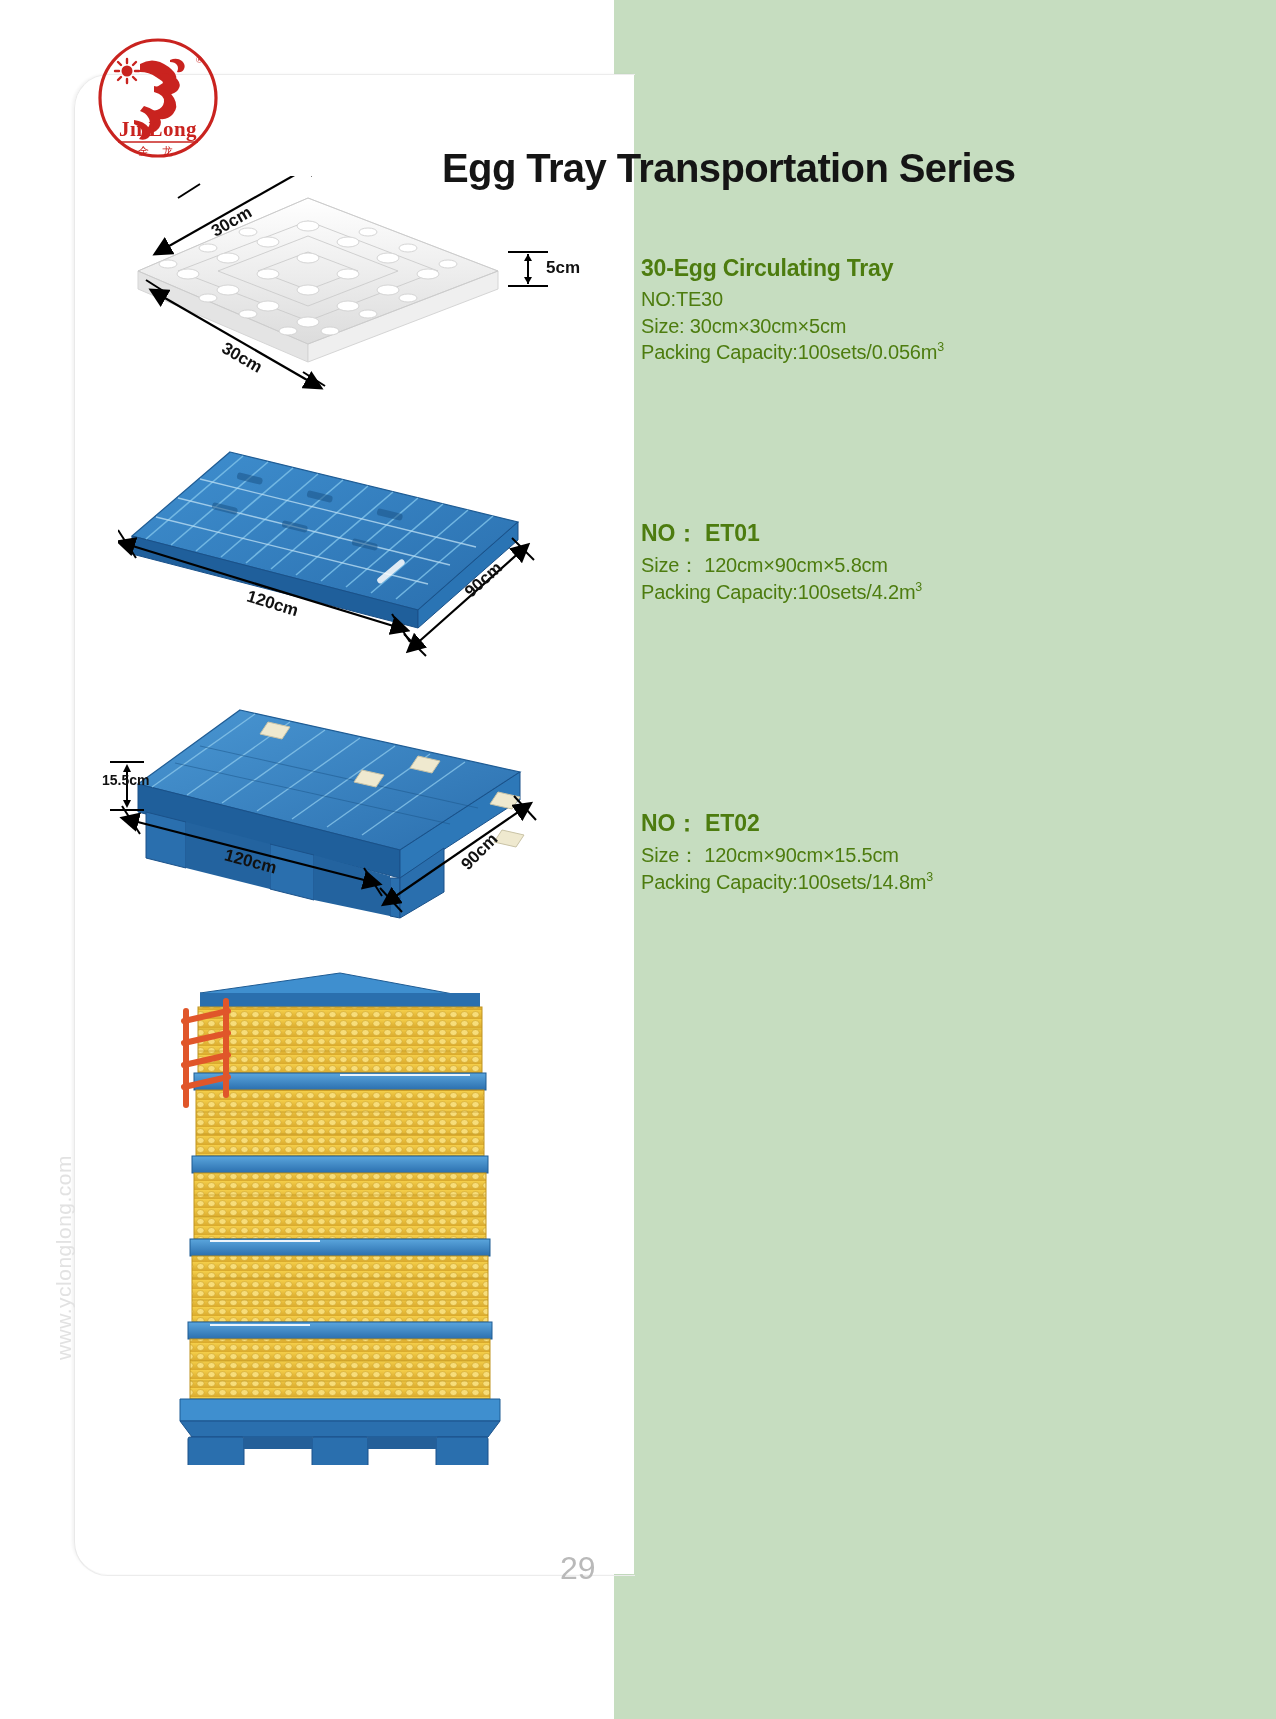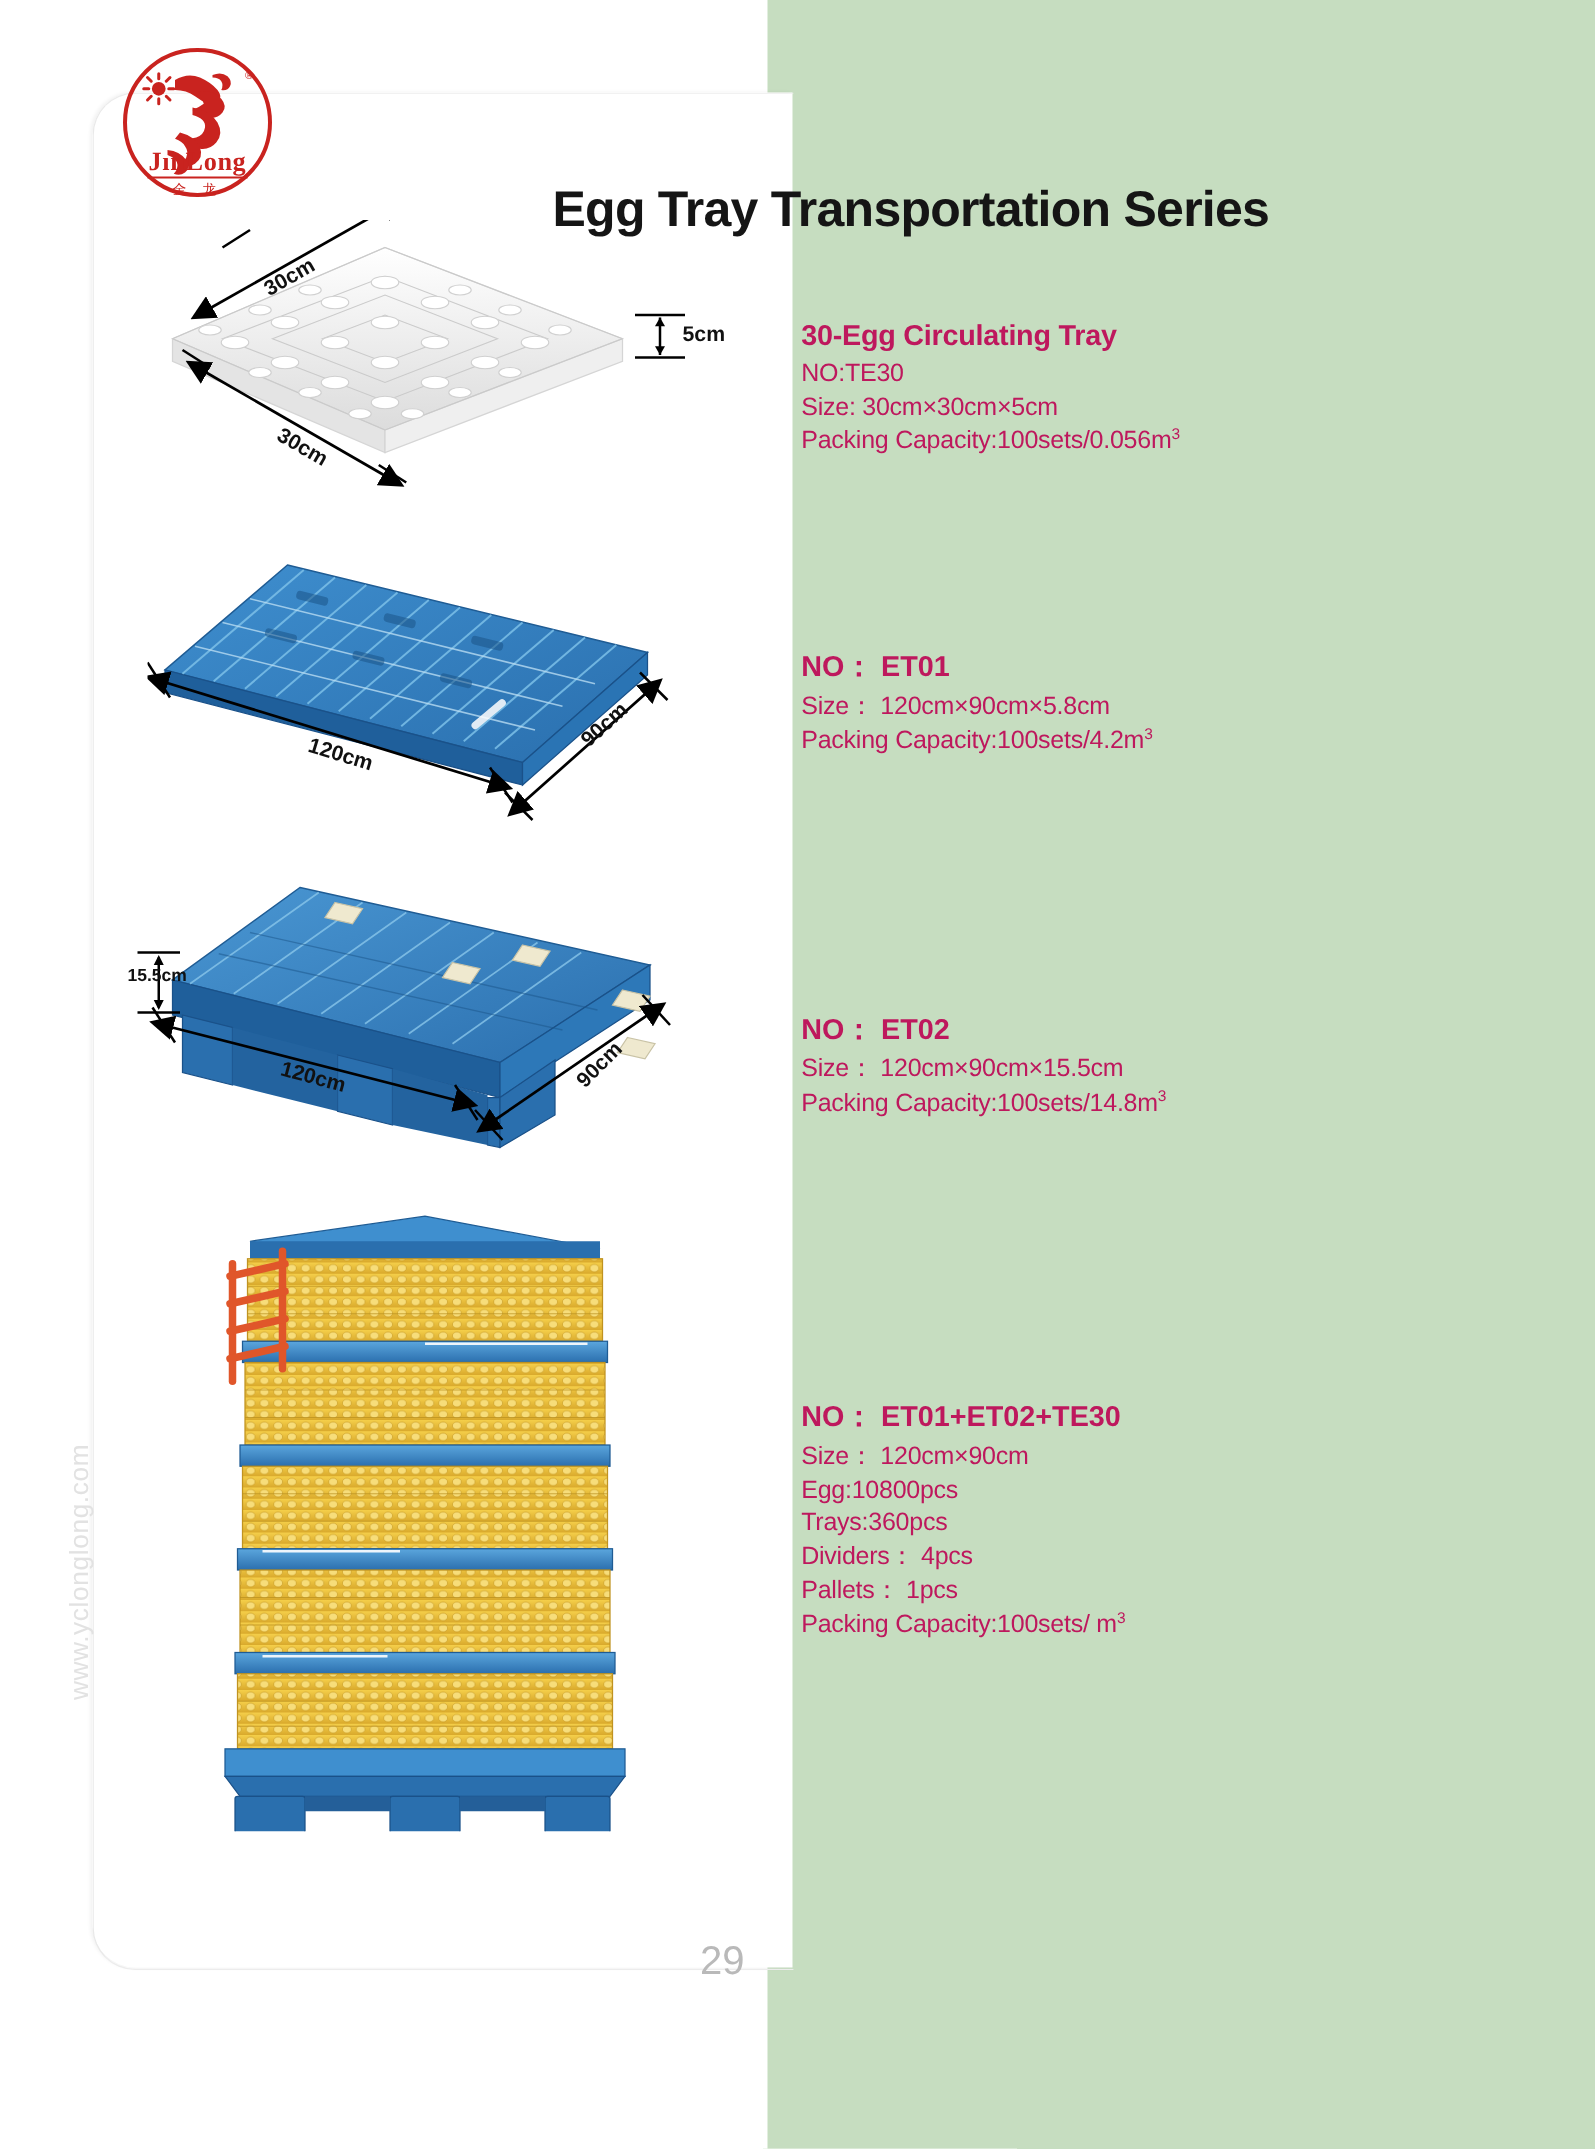--- a/index.html
+++ b/index.html
@@ -55,21 +55,21 @@
     color:#151515;
     letter-spacing:-0.6px;
     white-space:nowrap;
     margin-left:10px;
   }
 
   
   .spec{
     position:absolute;
     left:641px;
-    color:#be185d;
+    color:#4d7c0f;
     line-height:1.34;
   }
   .spec .heading{
     font-size:23px;font-weight:bold;letter-spacing:-0.2px;
     margin-bottom:2px;
   }
   .spec .line{
     font-size:20px;font-weight:normal;letter-spacing:-0.2px;
     white-space:nowrap;
   }
@@ -488,27 +488,18 @@
     <div class="line">Size：  120cm×90cm×5.8cm</div>
     <div class="line"><span>Packing Capacity:100sets/4.2m</span><sup>3</sup></div>
   </div>
 
   <div class="spec" id="spec-et02">
     <div class="no-line">NO： ET02</div>
     <div class="line">Size：  120cm×90cm×15.5cm</div>
     <div class="line"><span>Packing Capacity:100sets/14.8m</span><sup>3</sup></div>
   </div>
 
-  <div class="spec" id="spec-combo">
-    <div class="no-line">NO： ET01+ET02+TE30</div>
-    <div class="line">Size：  120cm×90cm</div>
-    <div class="line">Egg:10800pcs</div>
-    <div class="line">Trays:360pcs</div>
-    <div class="line">Dividers： 4pcs</div>
-    <div class="line">Pallets： 1pcs</div>
-    <div class="line"><span>Packing Capacity:100sets/     m</span><sup>3</sup></div>
-  </div>
 
   <div class="watermark">www.yclonglong.com</div>
 
   <div class="page-number">29</div>
 
 </div>
 
 </body></html>

